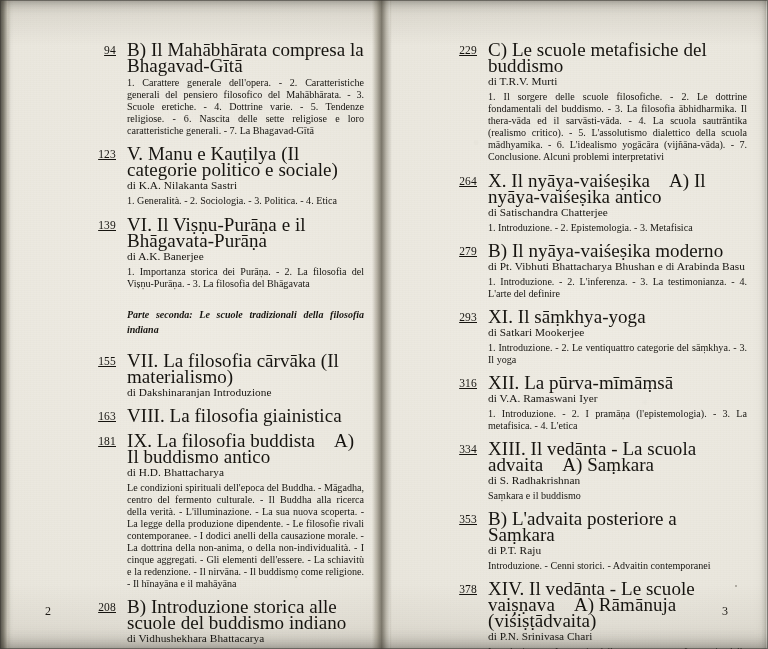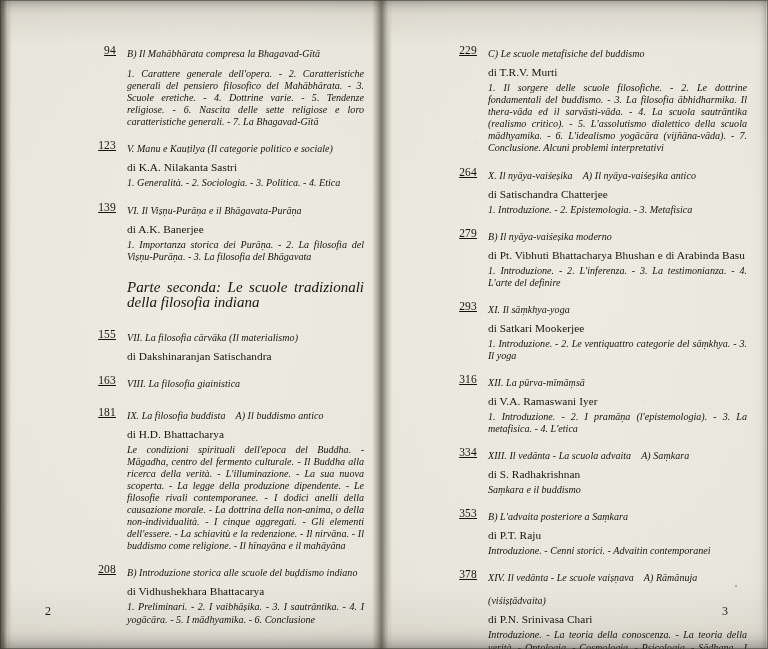--- a/index.html
+++ b/index.html
@@ -139,57 +139,56 @@
     letter-spacing: 0.2px;
     text-decoration: underline;
   }
 
   .entry-body {
     flex: 1 1 auto;
     padding-left: 11px;
   }
 
   .entry-title {
-    font-style: italic;
-    font-size: 10px;
-    line-height: 23px;
+    font-size: 19px;
+    line-height: 16px;
     letter-spacing: 0.05px;
   }
 
   .entry-author {
     font-size: 11.3px;
     line-height: 14px;
     margin-top: 0px;
     letter-spacing: 0.05px;
   }
 
   .entry-contents {
-    font-style: italic;
     font-size: 10.1px;
     line-height: 12.1px;
     text-align: justify;
     margin-top: 3px;
     letter-spacing: 0.0px;
   }
 
   .entry-contents.no-indent { text-align: left; }
 
   
   .part-heading {
     display: flex;
     margin: 17px 0 15px 0;
   }
   .part-heading .entry-page { visibility: hidden; }
   .part-heading .part-text {
     flex: 1 1 auto;
     padding-left: 11px;
     font-style: italic;
-    font-size: 15px;
+    font-size: 10px;
     line-height: 15.4px;
     text-align: justify;
+    font-weight: bold;
   }
 
   
   .folio {
     position: absolute;
     bottom: 30px;
     z-index: 12;
     font-size: 12px;
     color: #1a1712;
     letter-spacing: 0.3px;
@@ -247,21 +246,21 @@
 
     <div class="part-heading">
       <div class="entry-page">&nbsp;</div>
       <div class="part-text">Parte seconda: Le scuole tradizionali della filosofia indiana</div>
     </div>
 
     <div class="entry">
       <div class="entry-page">155</div>
       <div class="entry-body">
         <div class="entry-title">VII. La filosofia cārvāka (Il materialismo)</div>
-        <div class="entry-author">di Dakshinaranjan Satischandra</div>
+        <div class="entry-author">di Dakshinaranjan Introduzione</div>
       </div>
     </div>
 
     <div class="entry">
       <div class="entry-page">163</div>
       <div class="entry-body">
         <div class="entry-title">VIII. La filosofia giainistica</div>
       </div>
     </div>
 

